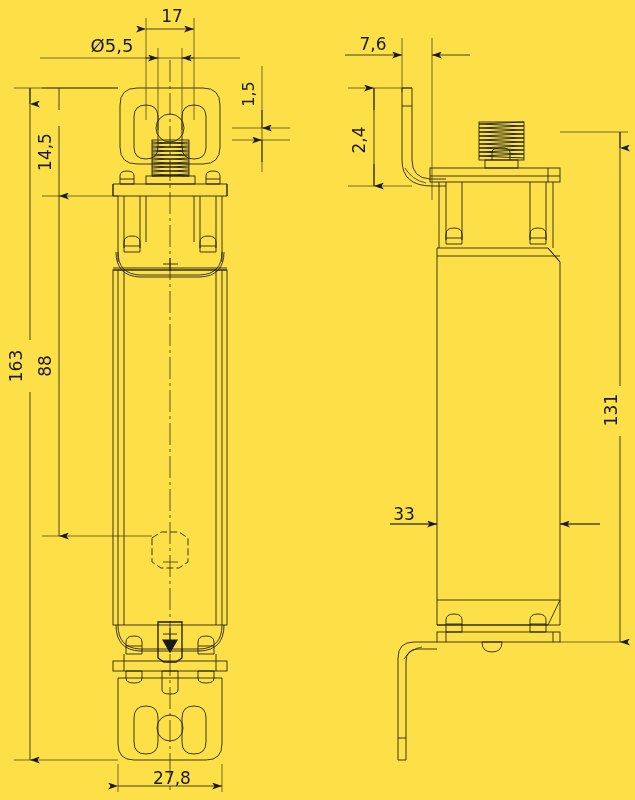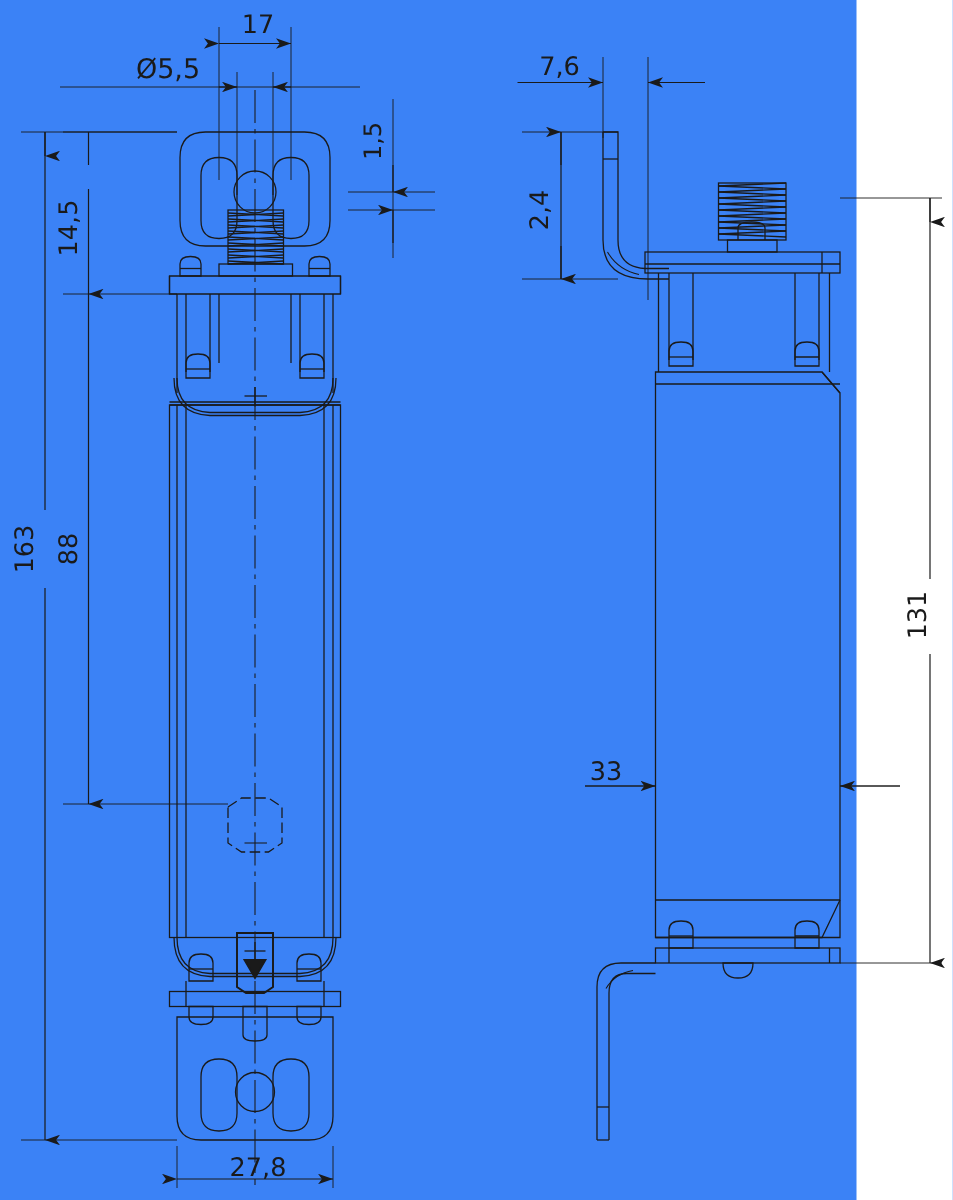--- a/index.html
+++ b/index.html
@@ -1,18 +1,18 @@
 <!DOCTYPE html>
 <html><head>
 <meta charset="utf-8">
 <style>
   html,body{margin:0;padding:0;background:#ffffff;}
   body{width:635px;height:800px;overflow:hidden;
        font-family:"DejaVu Sans",sans-serif;}
-  #sheet{position:relative;width:571px;height:800px;background:#3b82f6;}
+  #sheet{position:relative;width:635px;height:800px;background:#fde047;}
   svg{display:block;}
   text{fill:#1a1a1a;font-family:"DejaVu Sans",sans-serif;}
 </style>
 </head>
 <body>
 
 <div id="sheet">
 <svg width="635" height="800" viewBox="0 0 635 800">
 
   <defs>

